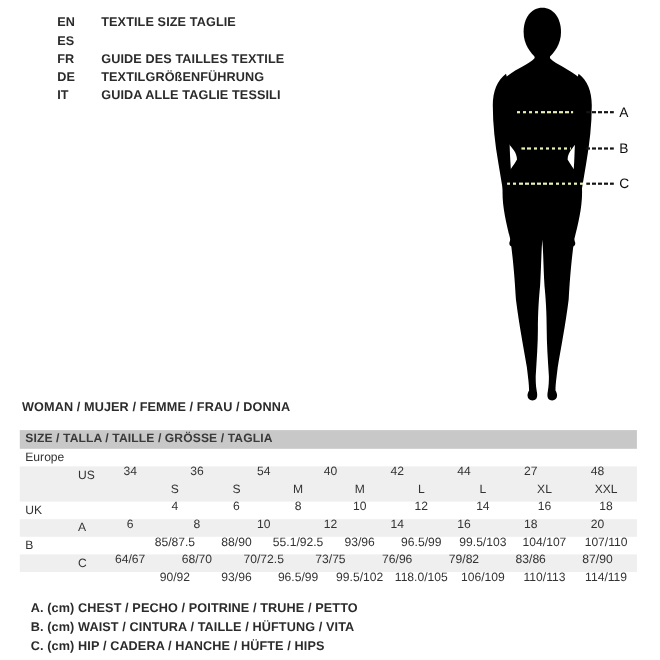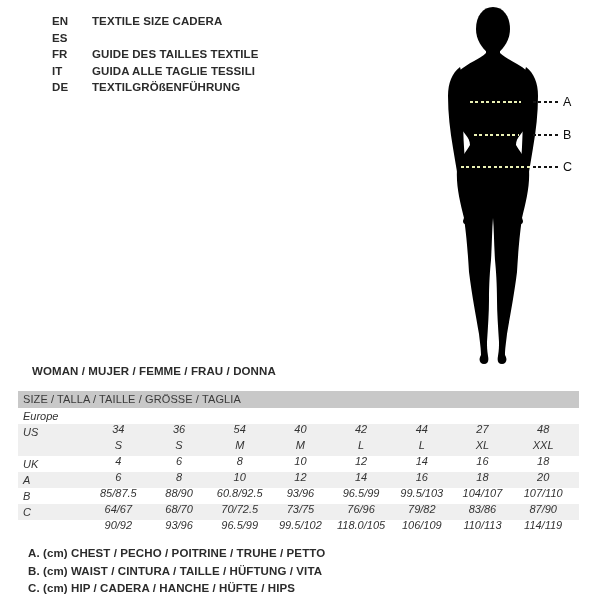--- a/index.html
+++ b/index.html
@@ -12,54 +12,54 @@
   .langs{position:absolute;left:20px;top:13px;}
   .lang-row{display:flex;font-weight:bold;font-size:11.5px;line-height:16.6px;letter-spacing:0.1px;white-space:nowrap;}
   .lang-code{width:40px;padding-left:32px;}
   
   .fig-svg{position:absolute;left:440px;top:3px;}
   .dash{position:absolute;height:2px;}
   .dash-y{background:repeating-linear-gradient(90deg,var(--dashY) 0 3px,transparent 3px 5.5px);}
   .dash-b{background:repeating-linear-gradient(90deg,var(--dashB) 0 3px,transparent 3px 5.5px);}
   .marker-label{position:absolute;font-size:12.5px;color:#0d0d0d;line-height:14px;}
   
-  .woman-heading{position:absolute;left:32px;top:365px;font-weight:bold;font-size:11.5px;letter-spacing:0.1px;white-space:nowrap;}
+  .woman-heading{position:absolute;left:20px;top:365px;font-weight:bold;font-size:11.5px;letter-spacing:0.1px;white-space:nowrap;}
   
   .size-table{position:absolute;left:18px;top:391px;width:561px;font-size:11px;color:#333;}
-  .st-header{background:var(--hdrGray);height:17px;line-height:17px;padding-left:5px;font-weight:normal;color:#3a3a3a;letter-spacing:0.1px;}
-  .st-row{display:flex;height:16px;line-height:16px;font-style:italic;}
-  .st-row.g{background:var(--stripe);}
+  .st-header{background:var(--hdrGray);height:17px;line-height:17px;padding-left:5px;font-weight:bold;color:#3a3a3a;letter-spacing:0.1px;}
+  .st-row{display:flex;height:16px;line-height:16px;}
+  .st-row.g{background:var(--stripe);padding-left:48px;}
   .st-label{width:70px;padding-left:5px;box-sizing:border-box;}
   .st-cell{width:60.7px;text-align:center;margin-top:13px;}
   
   .legend{position:absolute;left:28px;top:545px;}
   .legend-line{font-weight:bold;font-size:11.5px;line-height:17.5px;letter-spacing:0.1px;white-space:nowrap;}
 </style>
 </head>
 <body style="--hdrGray: #c8c8c8; --stripe: #efefef; --dashY: #eaf0b4; --dashB: #141414;">
 
 <div class="langs">
   <div class="lang-row">
     <span class="lang-code">EN</span>
-    <span class="lang-label">TEXTILE SIZE CADERA</span>
+    <span class="lang-label">TEXTILE SIZE TAGLIE</span>
   </div>
   <div class="lang-row">
     <span class="lang-code">ES</span>
   </div>
   <div class="lang-row">
     <span class="lang-code">FR</span>
     <span class="lang-label">GUIDE DES TAILLES TEXTILE</span>
   </div>
   <div class="lang-row">
+    <span class="lang-code">DE</span>
+    <span class="lang-label">TEXTILGRÖßENFÜHRUNG</span>
+  </div>
+  <div class="lang-row">
     <span class="lang-code">IT</span>
     <span class="lang-label">GUIDA ALLE TAGLIE TESSILI</span>
-  </div>
-  <div class="lang-row">
-    <span class="lang-code">DE</span>
-    <span class="lang-label">TEXTILGRÖßENFÜHRUNG</span>
   </div>
 </div>
 
 <svg class="fig-svg" width="106" height="364" viewBox="0 0 106 364" aria-hidden="true">
   <g fill="#000000">
 
     <path d="M 53,4 C 63,4 70,13 70,26 C 70,37 64,45 58,50 L 48,50 C 42,45 36,37 36,26 C 36,13 43,4 53,4 Z"></path>
 
     <rect x="46" y="30" width="14" height="24"></rect>
 
@@ -155,21 +155,21 @@
         <div class="st-cell">12</div>
         <div class="st-cell">14</div>
         <div class="st-cell">16</div>
         <div class="st-cell">18</div>
         <div class="st-cell">20</div>
       </div>
       <div class="st-row g">
         <div class="st-label">A</div>
         <div class="st-cell">85/87.5</div>
         <div class="st-cell">88/90</div>
-        <div class="st-cell">60.8/92.5</div>
+        <div class="st-cell">55.1/92.5</div>
         <div class="st-cell">93/96</div>
         <div class="st-cell">96.5/99</div>
         <div class="st-cell">99.5/103</div>
         <div class="st-cell">104/107</div>
         <div class="st-cell">107/110</div>
       </div>
       <div class="st-row w">
         <div class="st-label">B</div>
         <div class="st-cell">64/67</div>
         <div class="st-cell">68/70</div>

